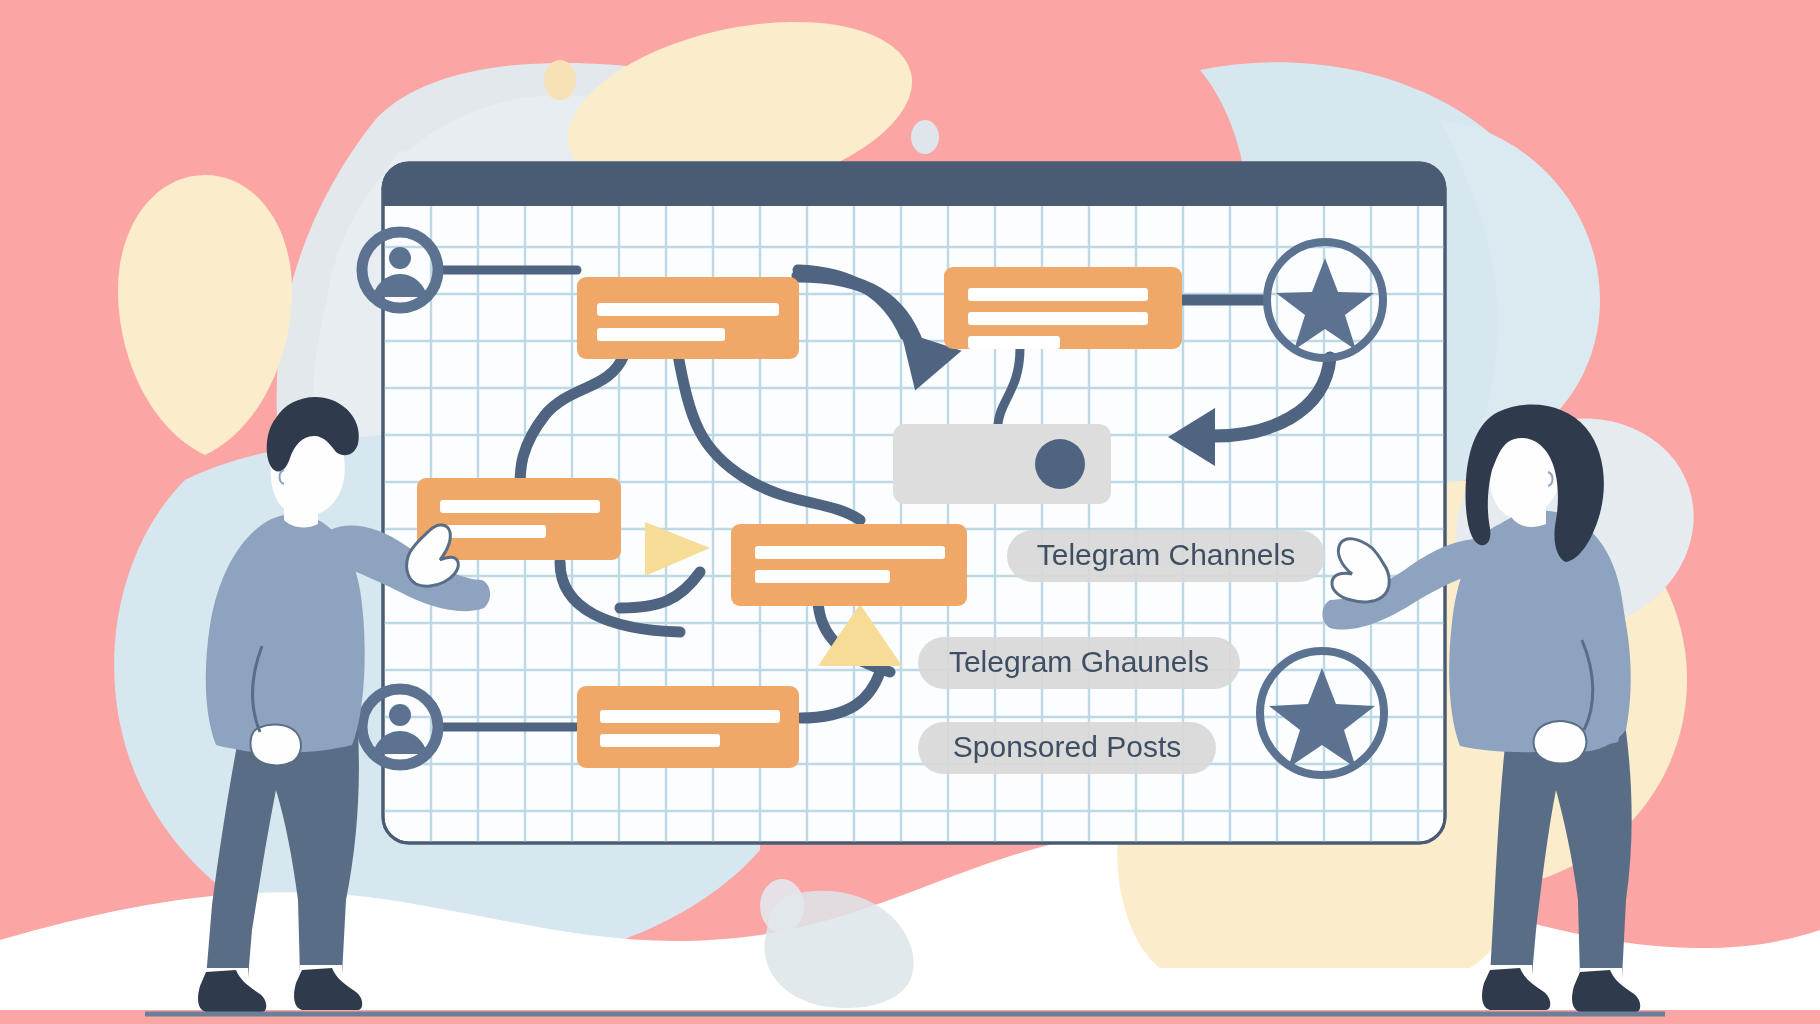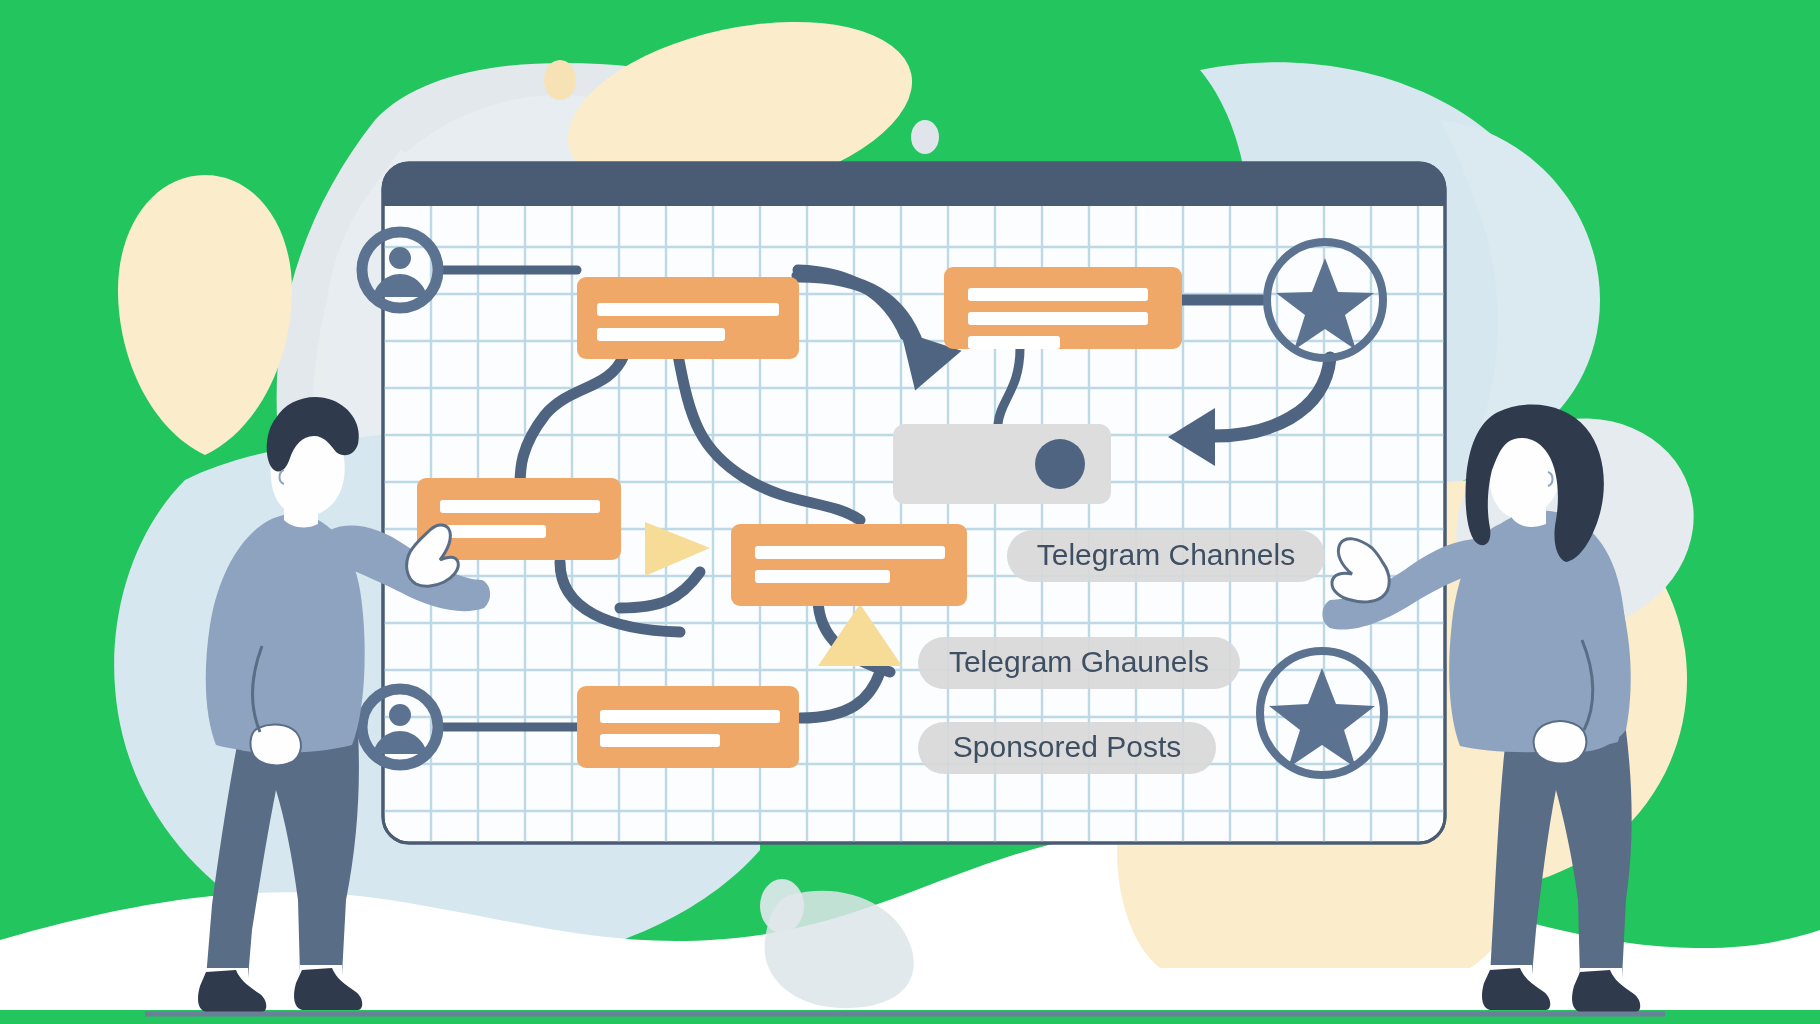--- a/index.html
+++ b/index.html
@@ -9,21 +9,21 @@
     background: #ffffff;
   }
   body {
     font-family: "Liberation Sans", sans-serif;
   }
   #stage {
     position: relative;
     width: 1820px;
     height: 1024px;
     overflow: hidden;
-    background: #22c55e;
+    background: #fca5a5;
   }
   #scene-svg {
     position: absolute;
     left: 0;
     top: 0;
     width: 1820px;
     height: 1024px;
     display: block;
   }
   .pill-text {

